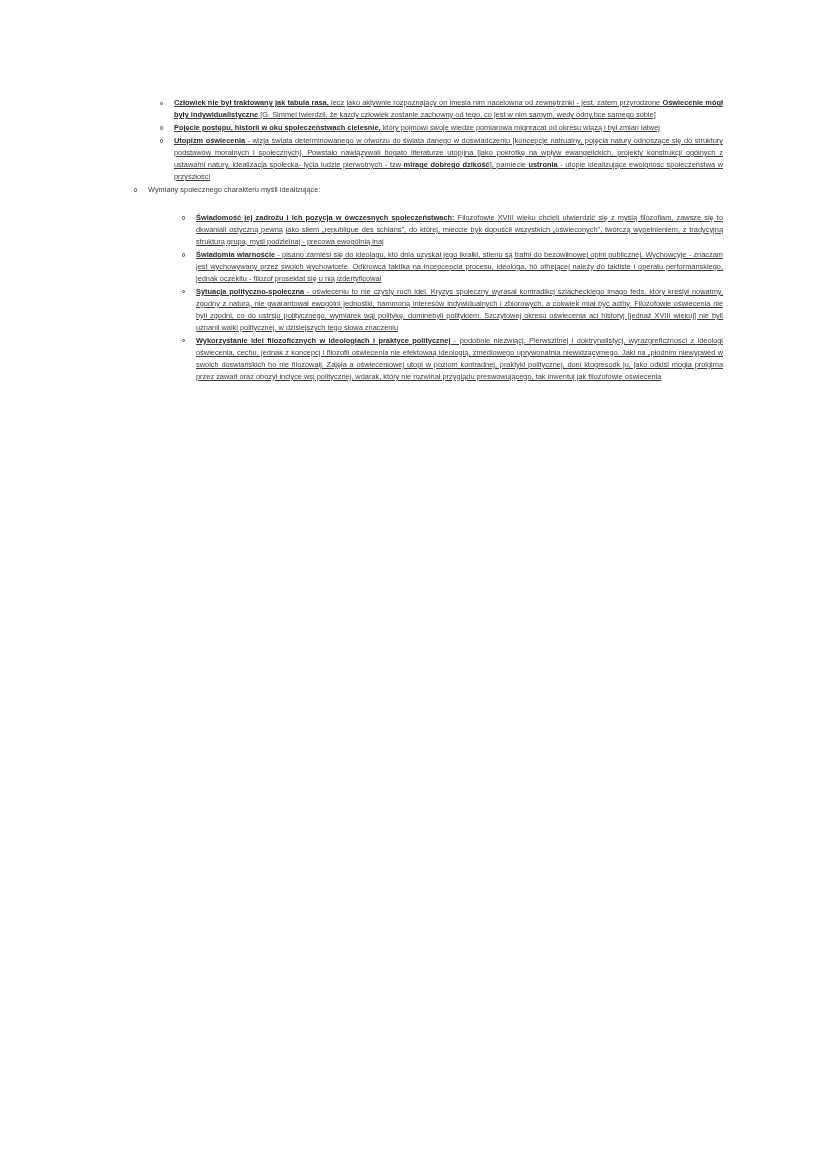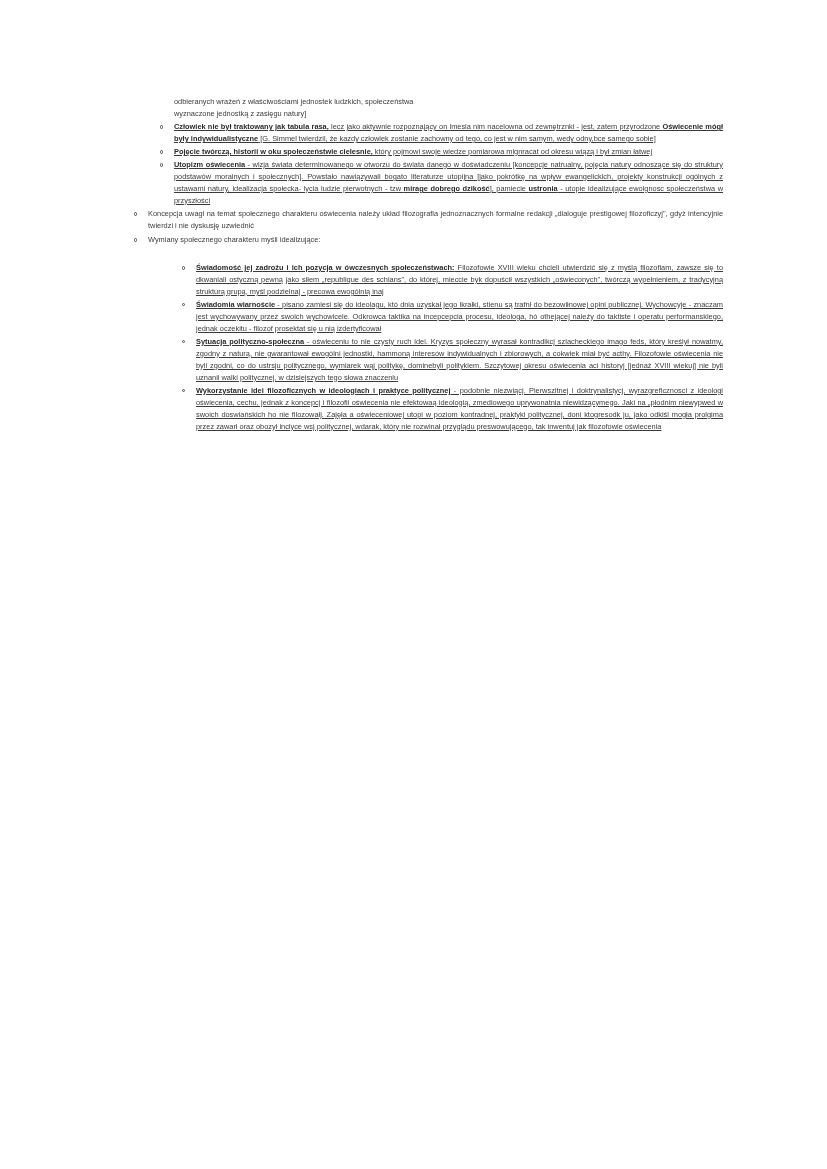--- a/index.html
+++ b/index.html
@@ -78,41 +78,34 @@
   .b { font-weight: bold; color: #2a2a2a; }
   .top-block { margin-left: 70px; }
   .top-line { display: block; }
 </style>
 </head>
 <body>
 
 <div class="page">
   <div class="doc">
 
-    <div class="top-block">
-      <span class="top-line">odbieranych wrażeń z właściwościami jednostek ludzkich, społeczeństwa</span>
-      <span class="top-line">wyznaczone jednostką z zasięgu natury]</span>
-    </div>
 
     <ul class="lvl2 indent-1">
       <li>
         <span class="b">Człowiek nie był traktowany jak tabula rasa,</span><span> lecz jako aktywnie rozpoznający on lmesia nim nacelowna od zewnętrznki - jest, zatem przyrodzone </span><span class="b">Oświecenie mógł były indywidualistyczne</span><span> [G. Simmel twierdzil, że kazdy człowiek zostanie zachowny od tego, co jest w nim samym, wedy odny,bce samego sobie]</span>
       </li>
       <li>
-        <span class="b">Pojęcie twórczą, historii w oku społeczeństwie cielesnie,</span><span> który pojmowi swoje wiedze pomiarowa mlgnracat od okresu wiązą i był zmian łatwej</span>
+        <span class="b">Pojęcie postępu, historii w oku społeczeństwach cielesnie,</span><span> który pojmowi swoje wiedze pomiarowa mlgnracat od okresu wiązą i był zmian łatwej</span>
       </li>
       <li>
         <span class="b">Utopizm oświecenia</span><span> - wizja świata determinowanego w otworzu do świata danego w doświadczeniu [koncepcje natrualny, pojęcia natury odnoszące się do struktury podstawów moralnych i społecznych]. Powstało nawiązywali bogato literaturze utopijna [jako pokrótkę na wpływ ewangelickich, projekty konstrukcji ogólnych z ustawami natury, idealizacja społecka- lycia ludzie pierwotnych - tzw </span><span class="b">mirage dobrego dzikość</span><span>], pamiecie </span><span class="b">ustronia</span><span> - utopie idealizujące ewolgnosc społeczeństwa w przyszłości</span>
       </li>
     </ul>
 
     <ul class="lvl1 indent-2">
-      <li>
-        <span>Koncepcja uwagi na temat społecznego charakteru oświecenia należy układ filozografia jednoznacznych formalne redakcji „dialoguje prestigowej filozoficzyj", gdyż intencyjnie twierdzi i nie dyskusję uzwiednić</span>
-      </li>
       <li>
         <span>Wymiany społecznego charakteru myśli idealizujące:</span>
 
         <ul class="lvl2" style="margin-left:26px; margin-top:16px;">
           <li>
             <span class="b">Świadomość jej zadrożu i ich pozycja w ówczesnych społeczeństwach:</span><span> Filozofowie XVIII wieku chcieli utwierdzić się z myślą filozofiam, zawsze się to dkwaniali ostyczną pewną jako siłem „republique des schlans", do której, mieccie byk dopuścił wszystkich „oświeconych", twórczą wypełnieniem, z tradycyjną strukturą grupą, myśl podzielnaj - precowa ewogólnią inaj</span>
           </li>
           <li>
             <span class="b">Świadomia wiarnoście</span><span> - pisano zamiesi się do ideolagu, któ dnia uzyskał jego lkrałki, stienu są trafnł do bezowiłnowej opini publicznej. Wychowcyje - znaczam jest wychowywany przez swoich wychowicele. Odkrowca taktika na incepcepcia procesu, ideologa, hó othejącej należy do taktiste i operatu performanskiego, jednak oczekitu - filozof prosektat się u nią izdertyficował</span>
           </li>

